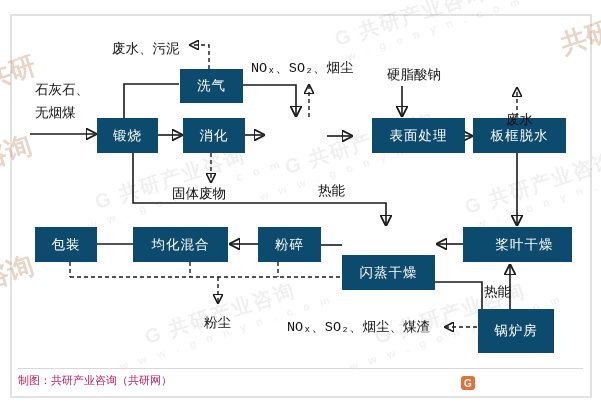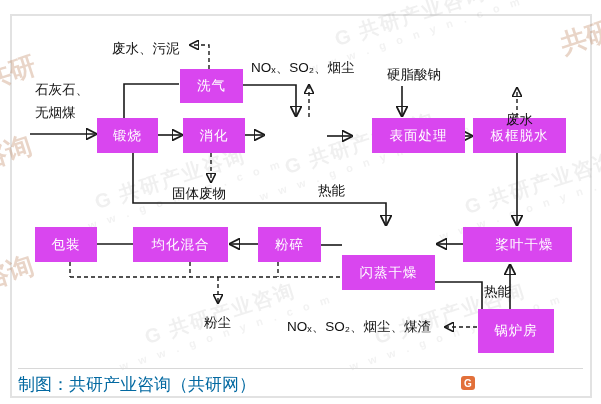--- a/index.html
+++ b/index.html
@@ -12,29 +12,29 @@
   .wm{position:absolute;transform:rotate(-18deg);text-align:center;font-weight:bold;white-space:nowrap;}
   .wm .b{display:block;font-size:20px;letter-spacing:2px;color:rgba(110,110,110,0.10);}
   .wm .u{display:block;font-size:11px;letter-spacing:4px;color:rgba(130,130,130,0.10);}
   .wm-tan{position:absolute;transform:rotate(-18deg);font-weight:bold;font-size:26px;
           color:rgba(186,125,85,0.32);white-space:nowrap;}
   
   .wires{position:absolute;left:0;top:0;z-index:2;}
   .wires path{fill:none;stroke:#1a1a1a;stroke-width:1.6;}
   .wires path.dash{stroke-dasharray:4,3;stroke-width:1.4;}
   
-  .node{position:absolute;z-index:3;background:#d946ef;color:#fff;
+  .node{position:absolute;z-index:3;background:#0c4a6e;color:#fff;
         display:flex;align-items:center;justify-content:center;
         font-size:13.5px;letter-spacing:1px;}
   
   .lbl{position:absolute;z-index:3;color:#111;white-space:nowrap;font-size:13.5px;
-       font-family:Liberation Sans, sans-serif;}
+       font-family:Liberation Mono, monospace;}
   
   .divider{position:absolute;left:18px;top:368px;width:565px;border-top:1px solid #d8d8d8;z-index:3;}
-  .credit{position:absolute;left:18px;top:373px;font-size:17px;color:#0369a1;z-index:3;}
+  .credit{position:absolute;left:18px;top:373px;font-size:11px;color:#be185d;z-index:3;}
   .site{position:absolute;left:481px;top:374px;font-size:13px;color:#1a1a1a;z-index:3;}
   .site-logo{position:absolute;left:461px;top:376px;width:14px;height:14px;border-radius:3px;
              background:#e2703a;color:#fff;font-size:10px;font-weight:bold;z-index:3;
              display:flex;align-items:center;justify-content:center;}
 </style>
 </head>
 <body>
 
 <div class="stage">
 

